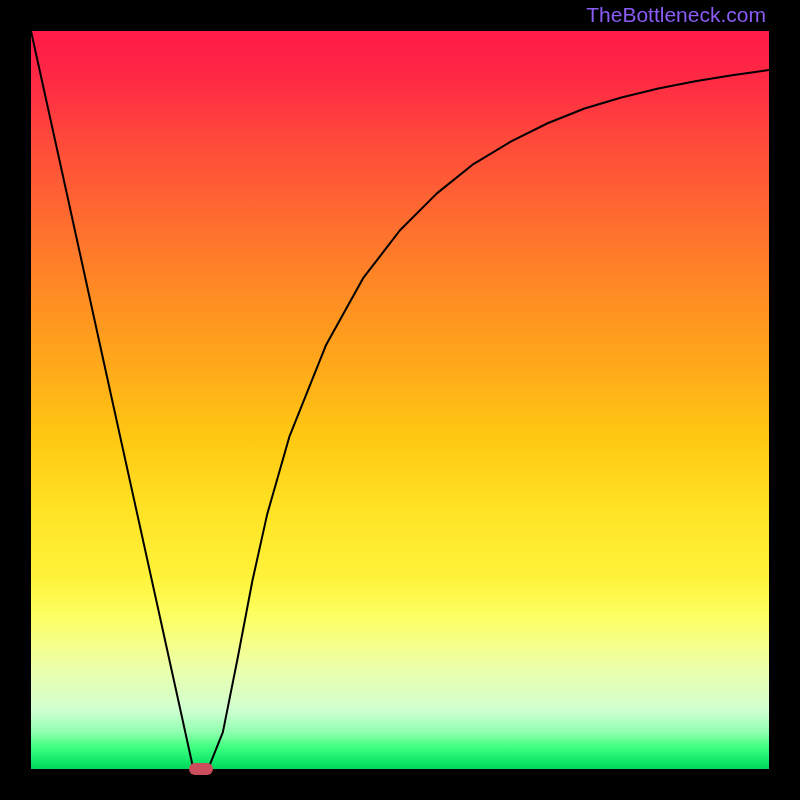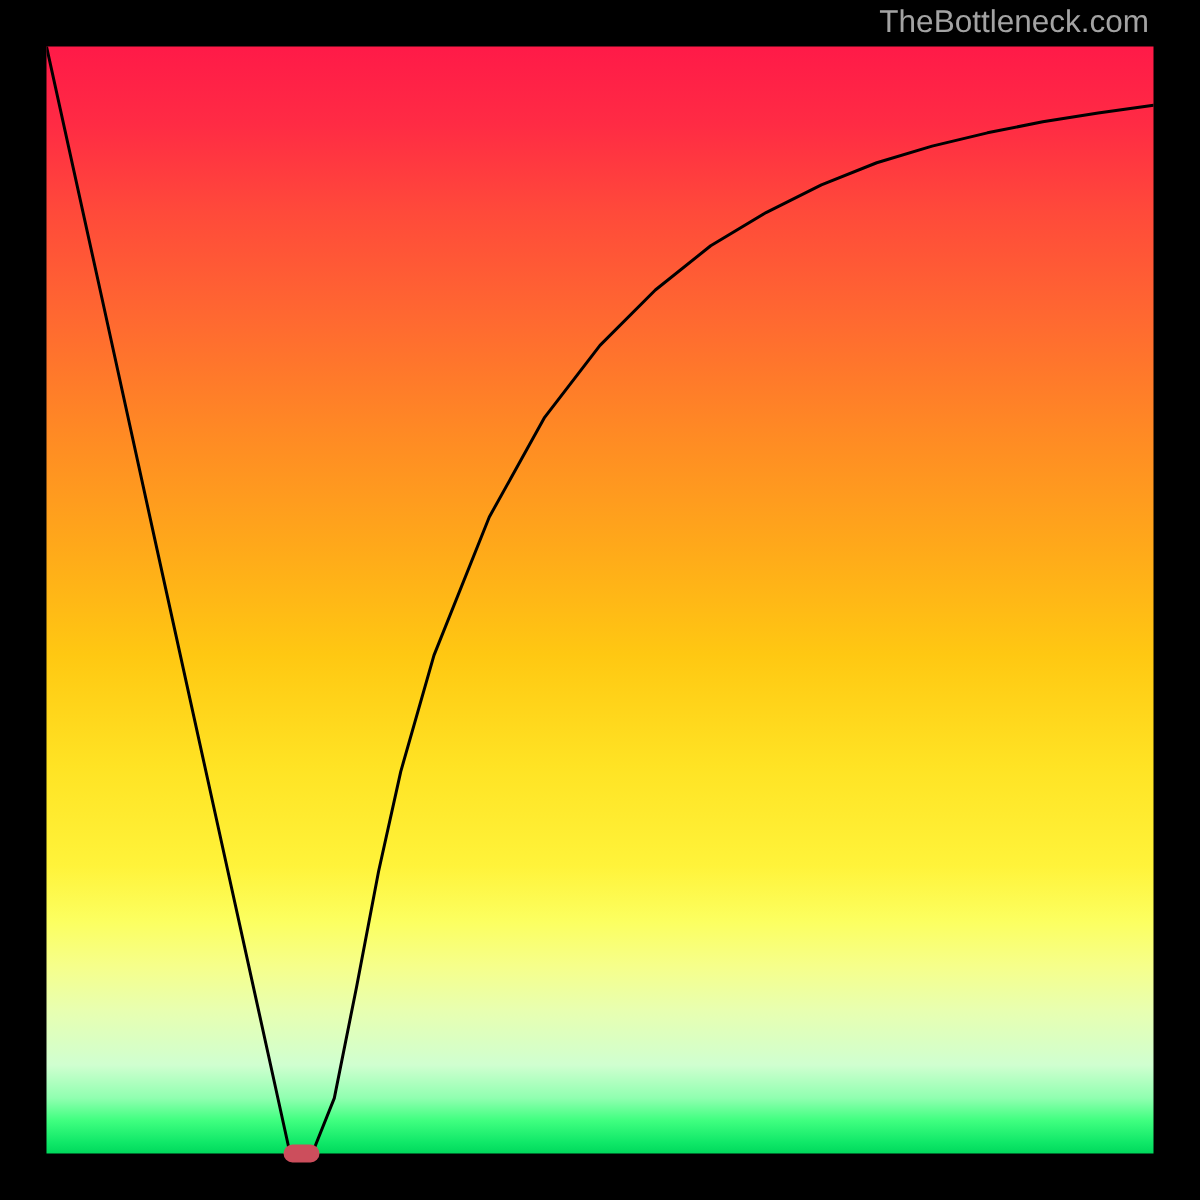--- a/index.html
+++ b/index.html
@@ -39,21 +39,21 @@
       #90ffb0 95%,
       #40ff80 97%,
       #10e868 99%,
       #00d85c 100%
     );
   }
   .watermark {
     position: absolute;
     top: 3px;
     right: 34px;
-    color: #a3a3a3;
+    color: #8b5cf6;
     font-size: 21px;
     font-weight: 500;
     letter-spacing: 0px;
   }
   svg.curve {
     position: absolute;
     left: 0;
     top: 0;
     width: 738px;
     height: 738px;

